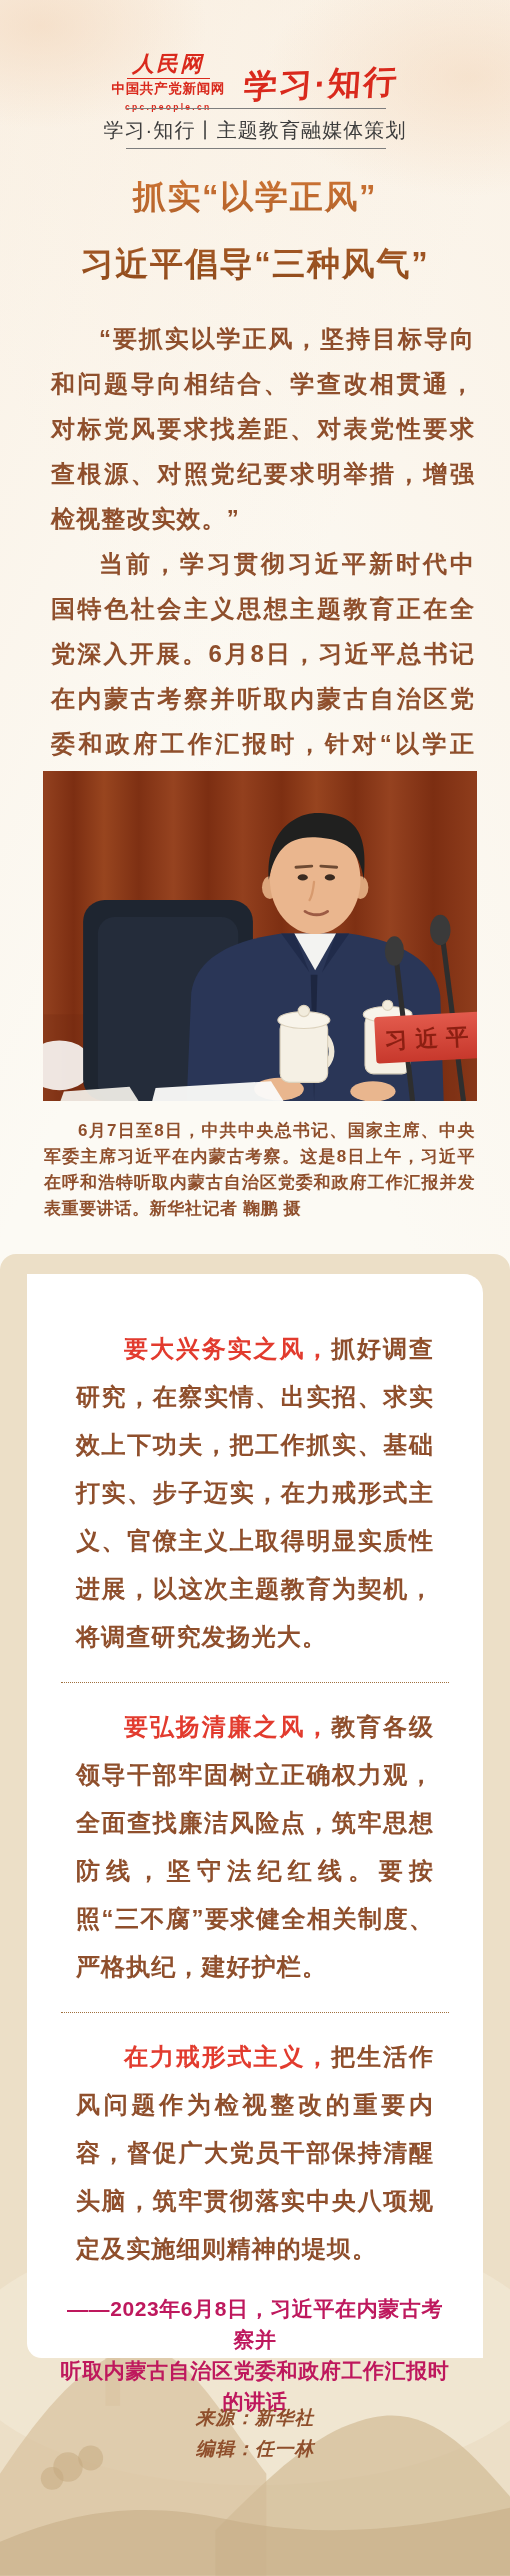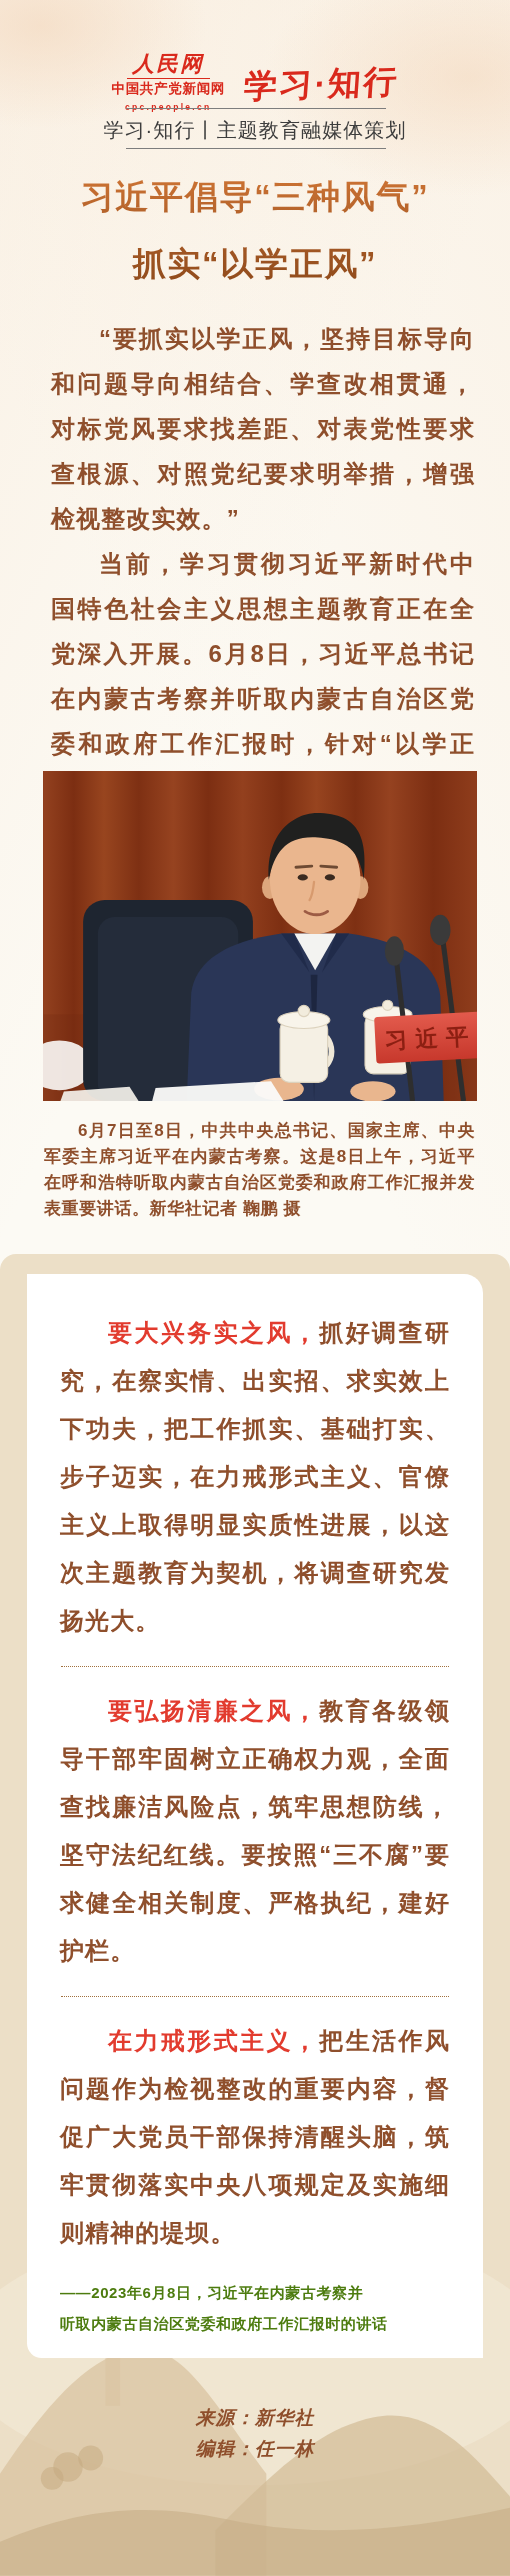--- a/index.html
+++ b/index.html
@@ -34,24 +34,24 @@
   
   .photo{position:absolute;top:771px;left:43px;width:434px;height:330px;overflow:hidden;background:#8D3A1C;}
   .photo svg{display:block;}
   
   .caption{position:absolute;top:1118px;left:44px;width:431px;color:#8F4F2C;font-weight:bold;font-size:17px;line-height:26px;letter-spacing:0.6px;text-align:justify;}
   .caption p{margin:0;text-indent:2em;}
   
   .tan{position:absolute;top:1254px;left:0;width:510px;height:1322px;background:#ECDFC7;border-radius:16px 16px 0 0;overflow:hidden;}
   .mountains{position:absolute;left:0;bottom:0;width:510px;height:465px;}
   .card{position:absolute;top:20.4px;left:27px;width:456px;height:1084px;background:#ffffff;border-radius:0 19px 0 14.7px;box-sizing:border-box;padding:35px 33px 0 33px;}
-  .card-para{margin:0;font-size:24px;line-height:48px;font-weight:bold;letter-spacing:1.1px;color:#8F4F2C;text-align:justify;text-indent:2em;}
+  .card-para{margin:16px;font-size:24px;line-height:48px;font-weight:bold;letter-spacing:1.1px;color:#8F4F2C;text-align:justify;text-indent:2em;}
   .hl{color:#E23B2E;}
   .dotted{border:none;border-top:1.7px dotted #A1713F;margin:20.4px 1.1px;}
-  .attribution{margin-top:20.4px;text-align:left;color:#4d7c0f;font-weight:bold;font-size:15px;line-height:31px;letter-spacing:0.6px;}
+  .attribution{margin-top:20.4px;text-align:center;color:#be185d;font-weight:bold;font-size:21px;line-height:31px;letter-spacing:0.6px;}
   
   .credits{position:absolute;top:2402px;left:0;width:100%;text-align:center;color:#8F4F2C;font-weight:bold;font-size:18.7px;line-height:31px;letter-spacing:1.1px;font-style:italic;}
 </style>
 </head>
 <body>
 
 <div class="page">
 
   <div class="logo-row">
     <div class="logo-left">
@@ -60,22 +60,22 @@
       <div class="logo-url">cpc.people.cn</div>
     </div>
     <div class="logo-callig">学习·知行</div>
   </div>
 
   <div class="rule rule-top"></div>
   <div class="subtitle">学习·知行丨主题教育融媒体策划</div>
   <div class="rule rule-bottom"></div>
 
   <div class="big-title">
+    <div>抓实“以学正风”</div>
     <div>习近平倡导“三种风气”</div>
-    <div>抓实“以学正风”</div>
   </div>
 
   <div class="article">
     <p>“要抓实以学正风，坚持目标导向和问题导向相结合、学查改相贯通，对标党风要求找差距、对表党性要求查根源、对照党纪要求明举措，增强检视整改实效。”</p>
     <p>当前，学习贯彻习近平新时代中国特色社会主义思想主题教育正在全党深入开展。6月8日，习近平总书记在内蒙古考察并听取内蒙古自治区党委和政府工作汇报时，针对“以学正风”作出深刻阐释。</p>
   </div>
 
   <div class="photo">
     <svg width="434" height="330" viewBox="0 0 765 583" xmlns="http://www.w3.org/2000/svg">
       <defs>

